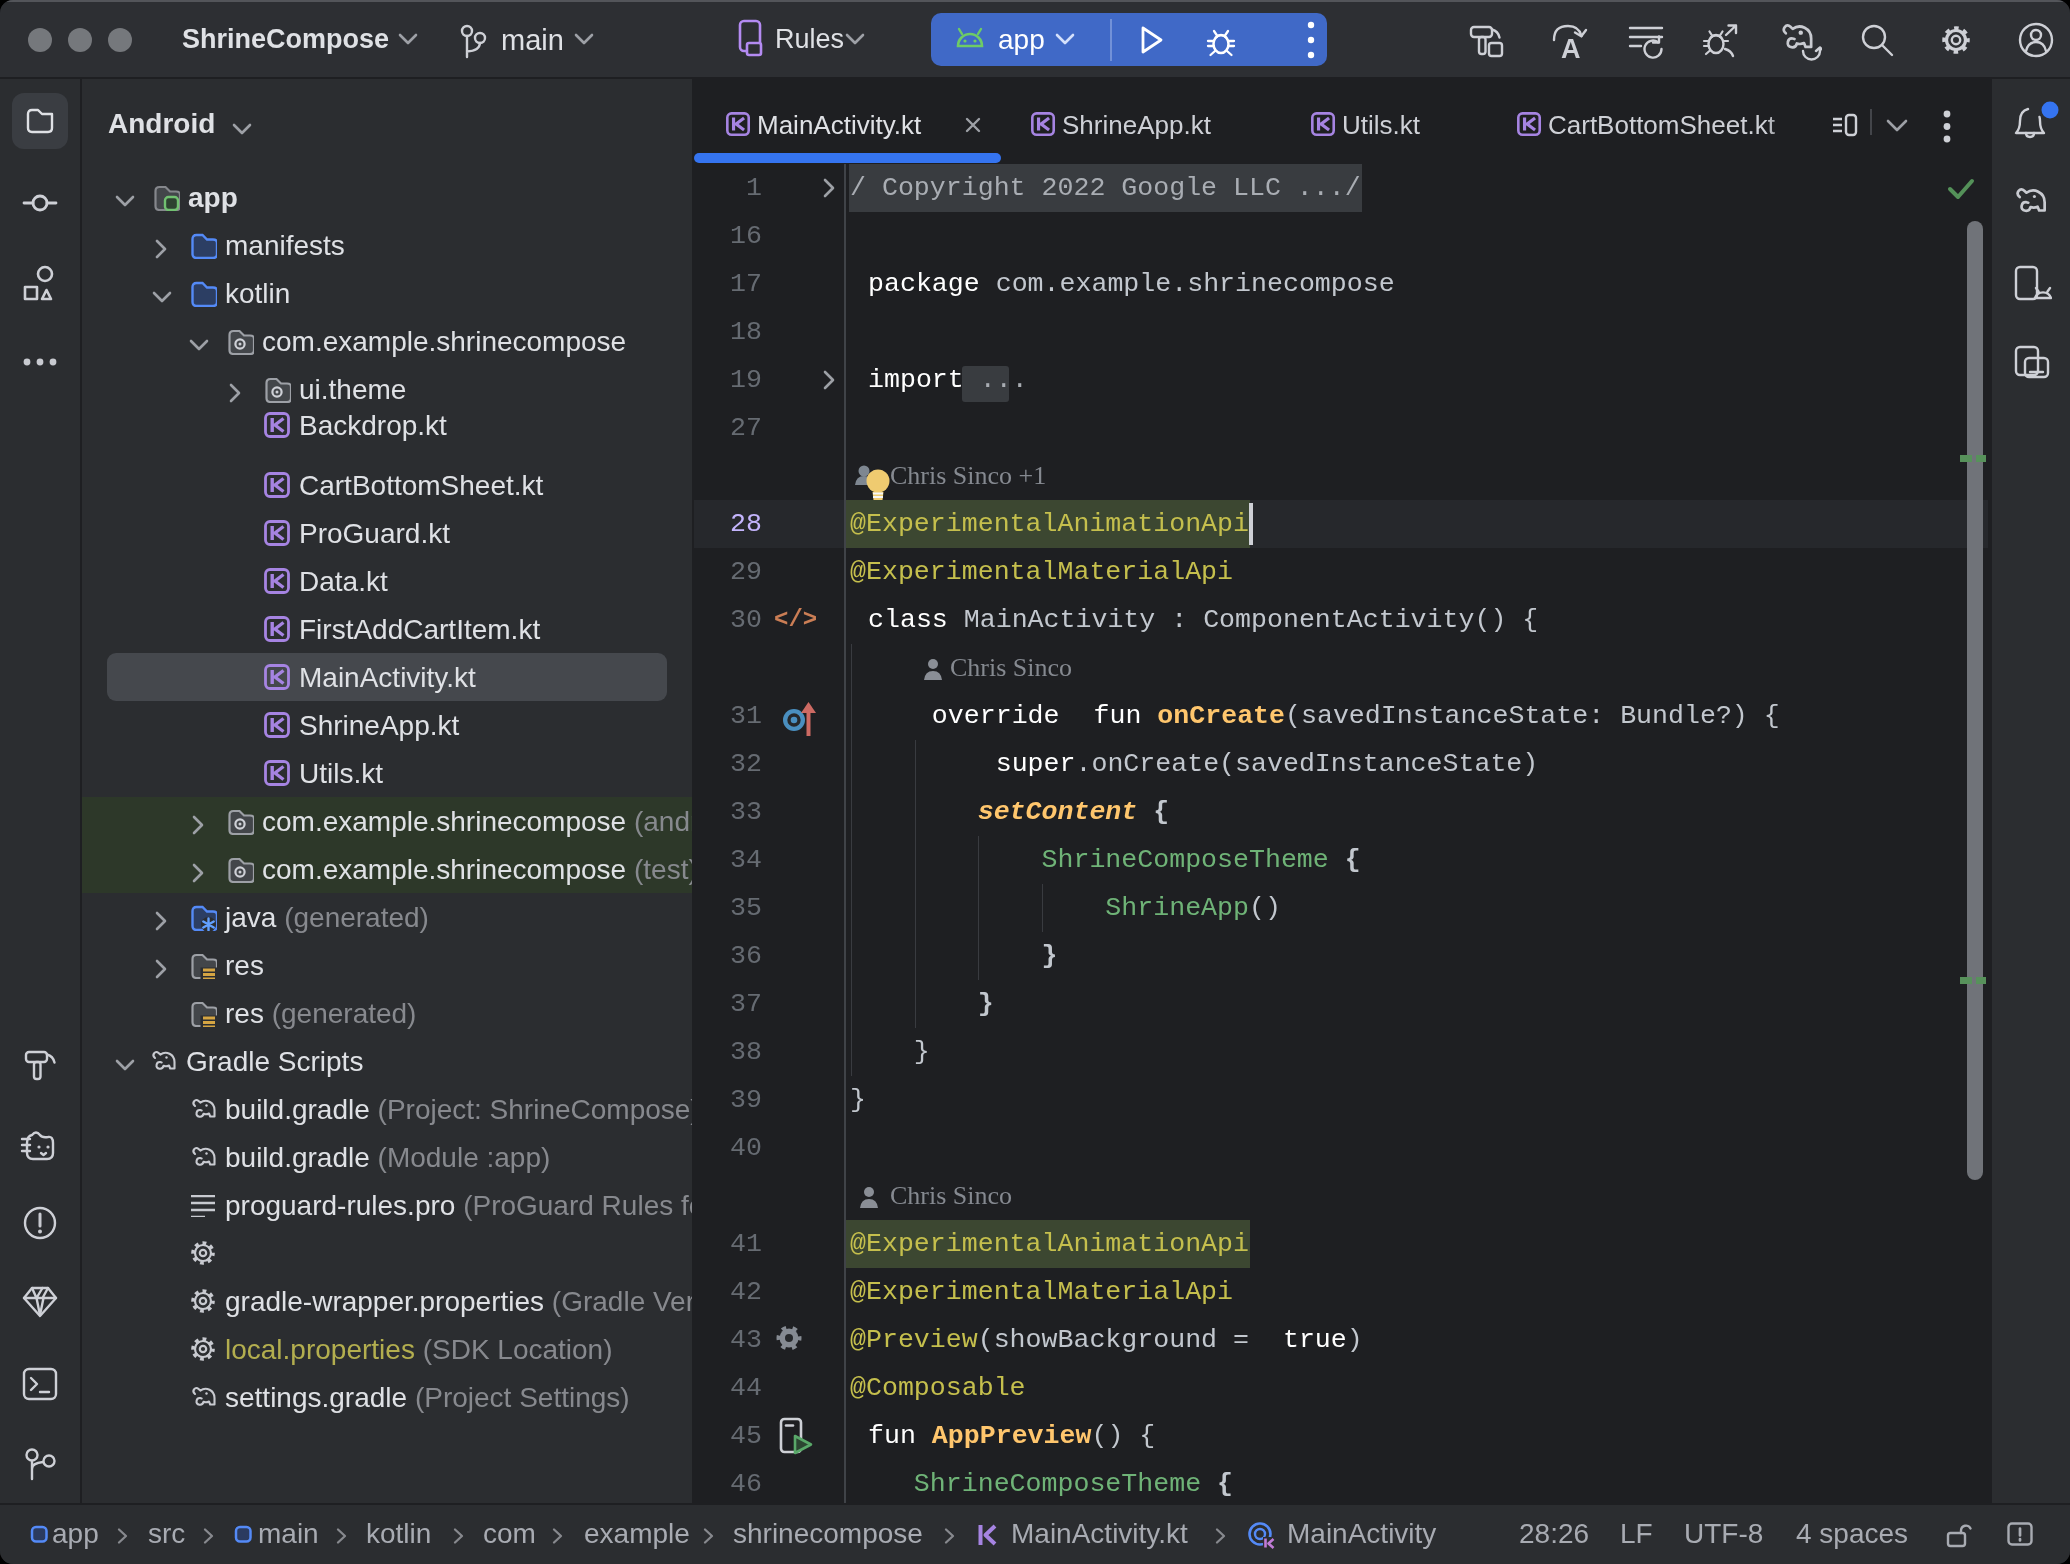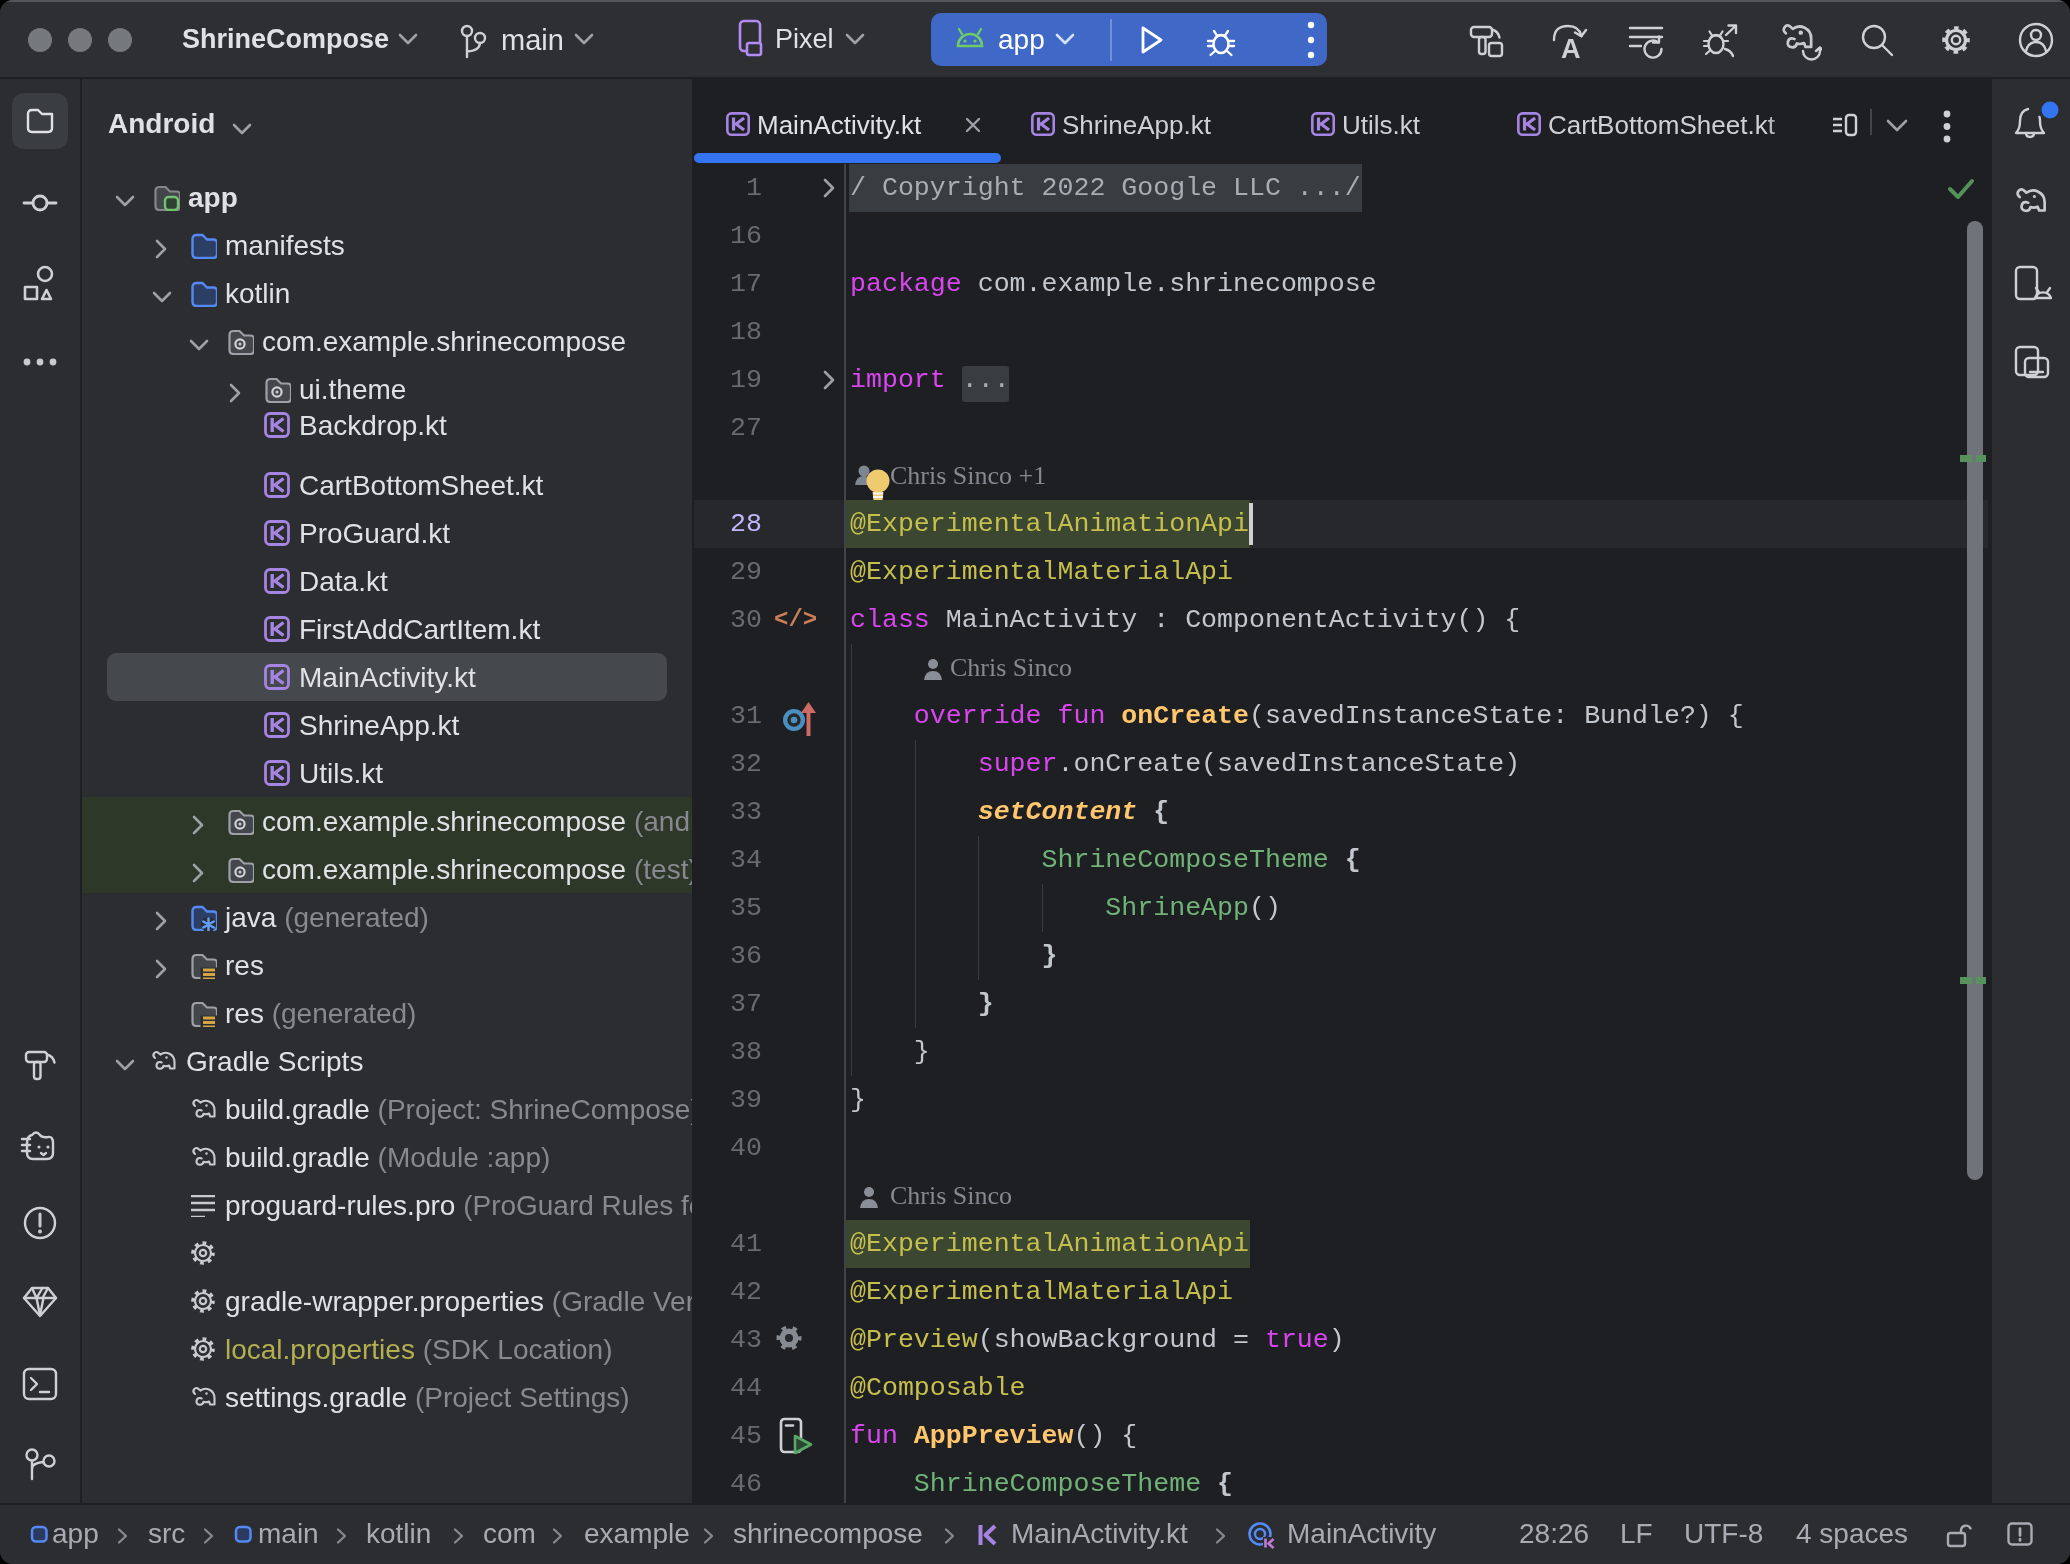--- a/index.html
+++ b/index.html
@@ -23,21 +23,21 @@
   .trow svg { position:absolute; }
   .tchev { top:16px; }
   .tico { top:10px; }
   
   #editor { left:694px; top:79px; width:1296px; height:1424px; background:#1e1f22; overflow:hidden; }
   #tabs { position:absolute; left:0; top:0; width:1296px; height:79px; }
   .tabtxt { color:#ced0d6; font-size:26px; top:24px; white-space:nowrap; }
   #codewrap { position:absolute; left:0; top:85px; width:1296px; height:1354px; }
   .cl { position:absolute; left:156px; font-family:"Liberation Mono", monospace; font-size:26.6px; line-height:48px; height:48px; white-space:pre; color:#c2c7ce; }
   .ln { position:absolute; left:0; width:68px; font-family:"Liberation Mono", monospace; font-size:26.6px; line-height:48px; height:48px; text-align:right; color:#666b72; }
-  .kw { color:#d946ef; }
+  .kw { color:#ffffff;margin-left:18px; }
   .ann { color:#c5bf4d; }
   .fn { color:#ffc66d; font-weight:bold; }
   .grn { color:#6fb377; }
   .inlay { position:absolute; color:#858990; font-size:26px; line-height:48px; height:48px; white-space:pre;font-family:Liberation Serif, serif; }
   .guide { position:absolute; width:1px; background:#393b40; }
   
   #rightstrip { left:1992px; top:79px; width:78px; height:1424px; background:#2b2d30; }
   
   #status { left:0; top:1505px; width:2070px; height:59px; background:#2b2d30; }
   .sbtxt { color:#a8abb2; font-size:28px; top:0; line-height:57px; white-space:nowrap; }
@@ -60,21 +60,21 @@
       <path class="icn" d="M11 14 V35 M24 21 q-.5 8 -13 8.5"></path>
     </svg>
     <div class="abs tbtext" style="left:501px">main</div>
     <svg class="abs" style="left:572px;top:30px" width="24" height="18">
         <path class="chev" d="M4 5 L12 13 L20 5"></path>
       </svg>
     <svg class="abs" style="left:737px;top:17px" width="32" height="44">
       <rect x="3" y="4" width="20" height="30" rx="4" fill="none" stroke="#b48bf2" stroke-width="2.6"></rect>
       <rect x="10" y="26" width="14" height="12" rx="2" fill="#2d2f33" stroke="#b48bf2" stroke-width="2.6"></rect>
     </svg>
-    <div class="abs tbtext" style="left:775px;font-size:27px">Pixel</div>
+    <div class="abs tbtext" style="left:775px;font-size:27px">Rules</div>
     <svg class="abs" style="left:843px;top:30px" width="24" height="18">
         <path class="chev" d="M4 5 L12 13 L20 5"></path>
       </svg>
 
     <div class="abs" style="left:931px;top:13px;width:396px;height:53px;background:#4069c7;border-radius:10px;"></div>
     <svg class="abs" style="left:952px;top:26px" width="40" height="28">
       <path d="M6 20 a 12 12 0 0 1 24 0 z" fill="none" stroke="#6ecb66" stroke-width="2.6"></path>
       <path d="M10 8 L7 3 M26 8 L29 3" stroke="#6ecb66" stroke-width="2.4" stroke-linecap="round"></path>
       <circle cx="13" cy="15" r="1.6" fill="#6ecb66"></circle>
         <circle cx="23" cy="15" r="1.6" fill="#6ecb66"></circle>

